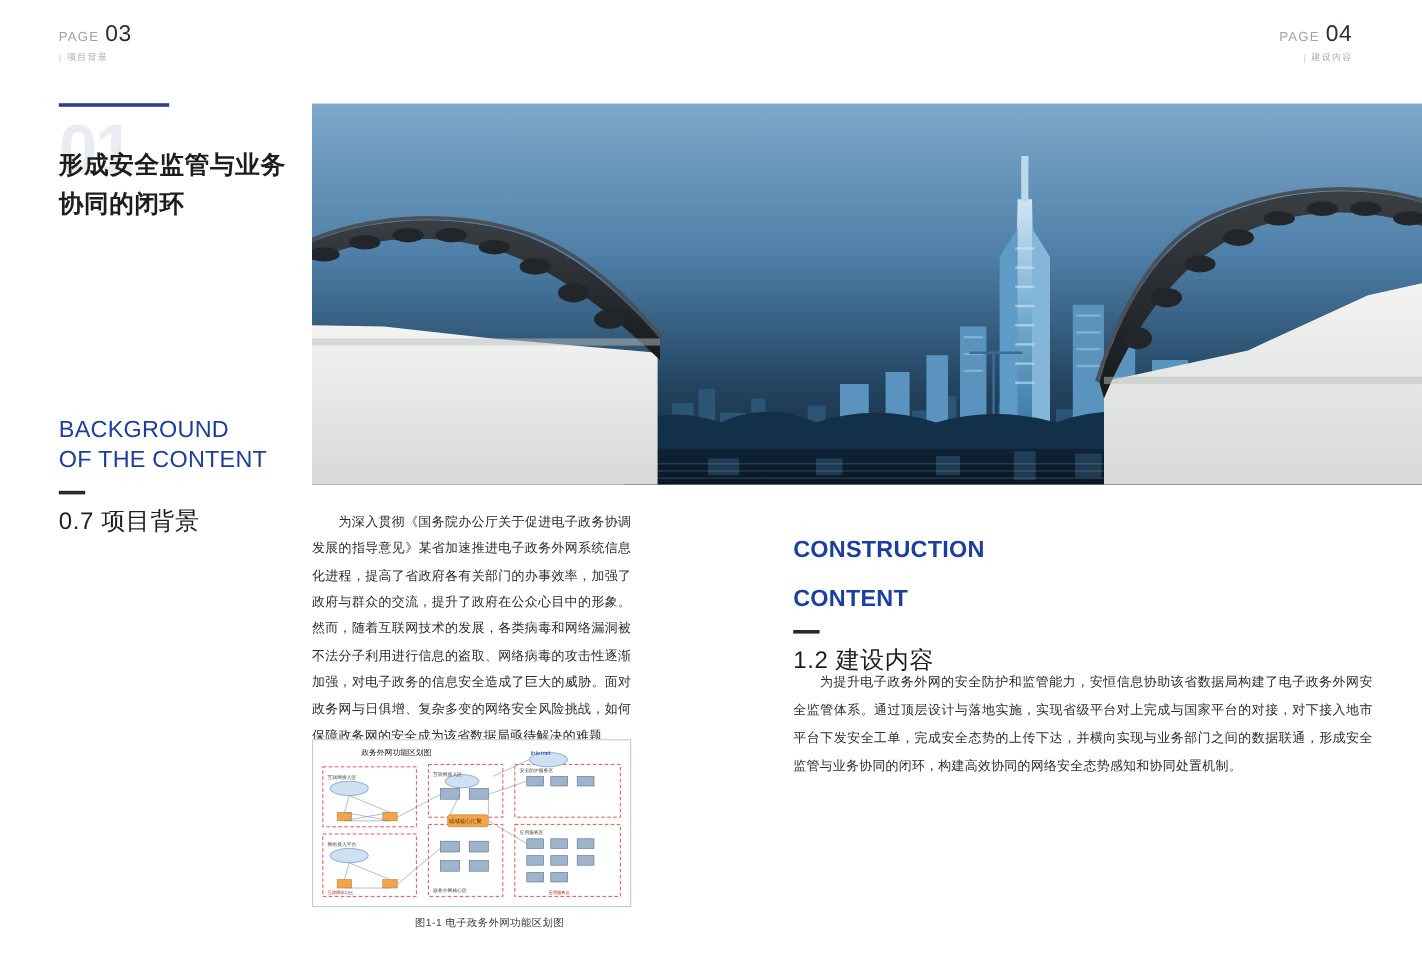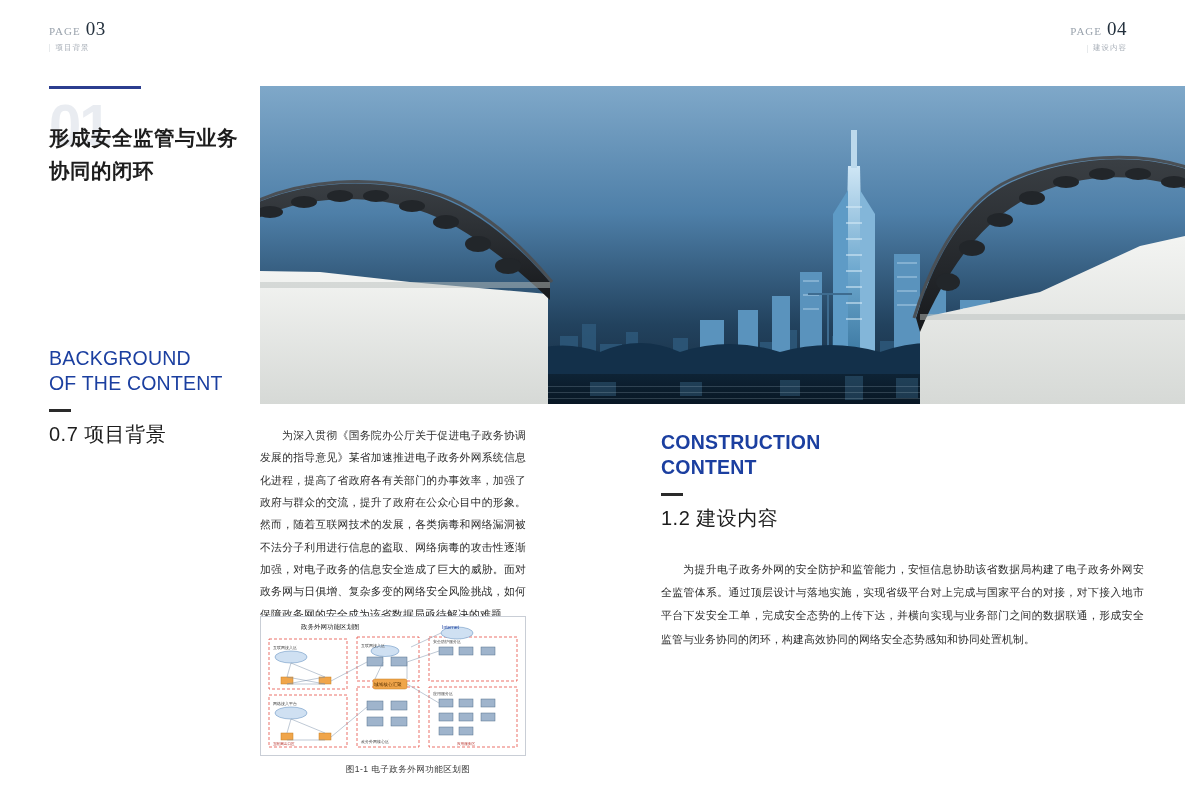--- a/index.html
+++ b/index.html
@@ -12,21 +12,21 @@
     position: relative;
     font-family: "Liberation Sans", sans-serif;
     color: #1b1b1b;
     overflow: hidden;
   }
 
   
   .page-head {
     position: absolute;
     top: 18px;
-    font-family: Liberation Serif, serif;
+    font-family: Liberation Sans, sans-serif;
   }
   .page-head.left  { left: 49px; }
   .page-head.right { right: 58px; text-align: right; }
 
   .ph-row { display: flex; align-items: baseline; gap: 5px; }
   .page-head.right .ph-row { justify-content: flex-end; }
   .ph-label {
     font-size: 11px;
     letter-spacing: 1px;
     color: #9aa3ad;
@@ -147,20 +147,21 @@
 
   
   .right-block { position: absolute; left: 661px; top: 430px; width: 483px; }
   .right-eyebrow {
     font-size: 19.5px;
     font-weight: 700;
     font-stretch: condensed;
     color: #1b3fa0;
     line-height: 1.28;
     letter-spacing: 0.2px;
+    margin-top: 16px;
   }
   .right-sub {
     font-size: 20px;
     color: #1d1d1d;
     letter-spacing: 0.5px;
   }
   .right-body {
     position: absolute;
     left: 661px; top: 558px;
     width: 483px;

